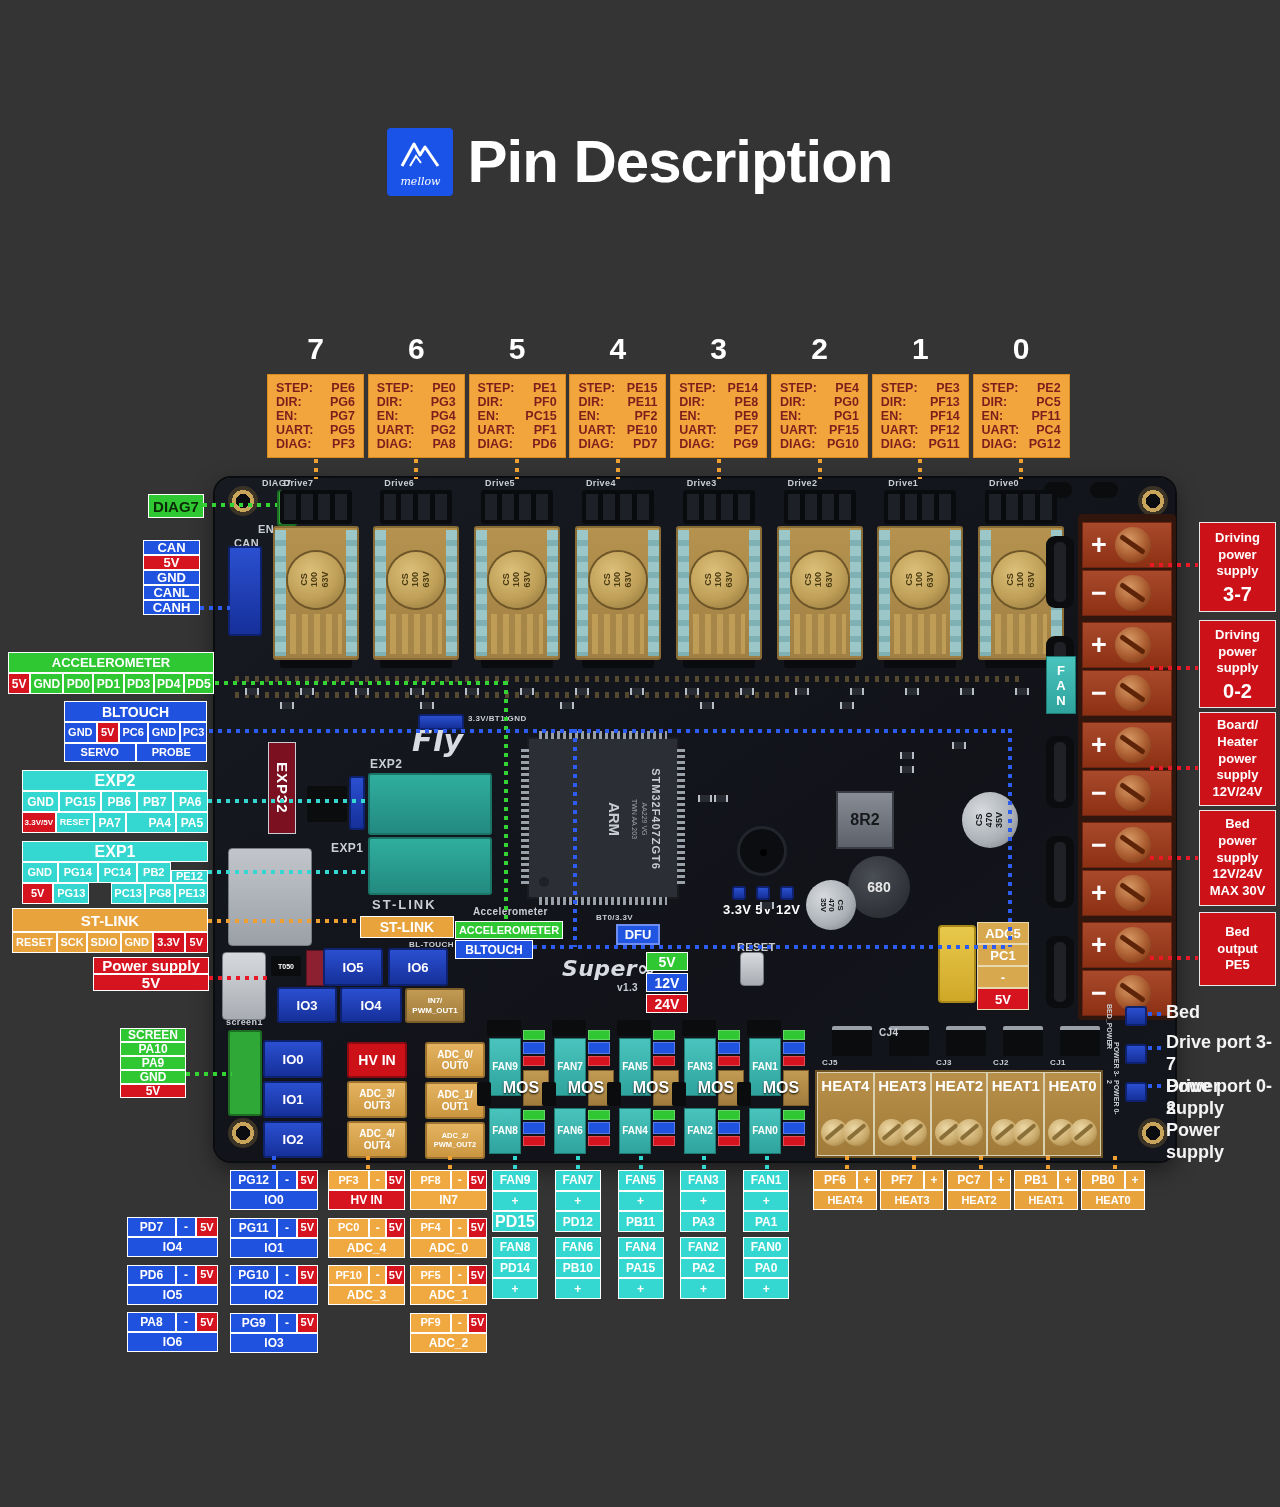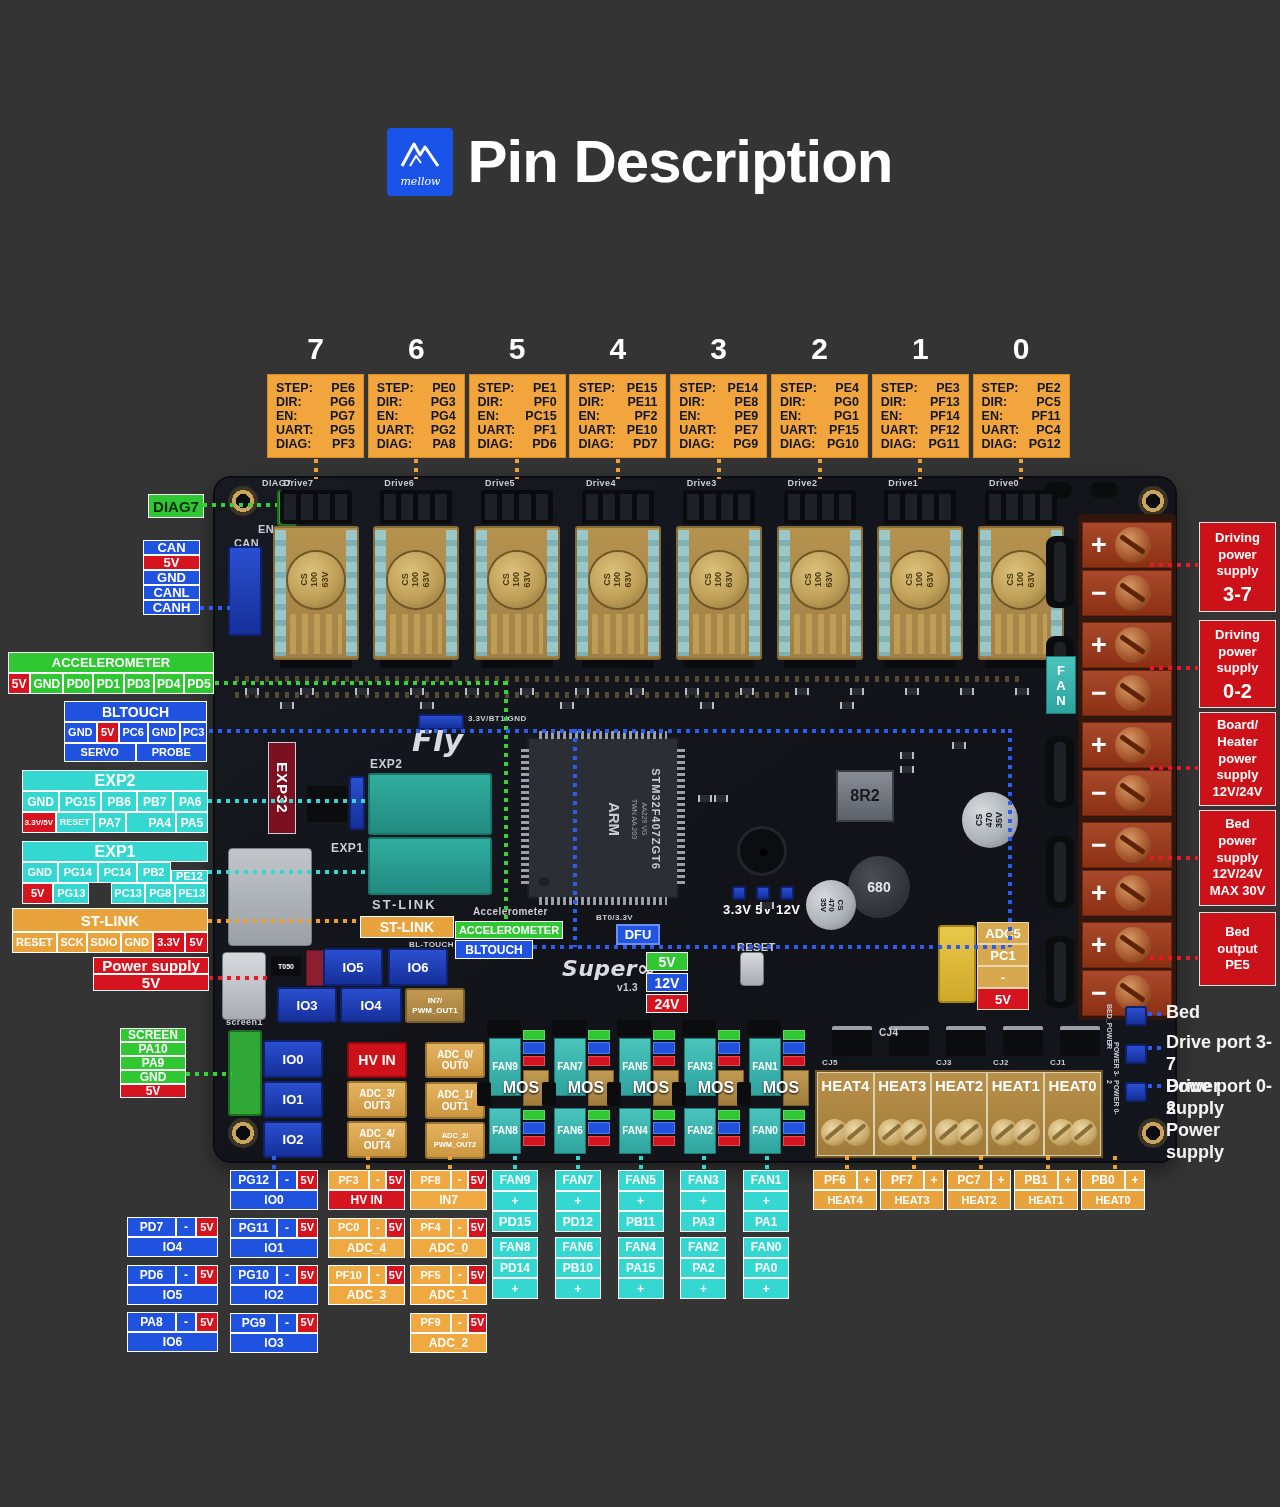--- a/index.html
+++ b/index.html
@@ -26,21 +26,21 @@
 .cyan{background:#35d8d0}.orange{background:#f0a840}.tan{background:#d8a84e}
 .dkor{background:#e8a33d}
 .ttl{position:absolute;display:flex;align-items:center;justify-content:center;font-weight:bold;color:#fff;border:1px solid #fff;font-size:14px}
 .trow{position:absolute;display:flex}
 .vstrip{position:absolute;display:flex;flex-direction:column}
 .bcard{position:absolute;display:flex;flex-direction:column}
 .brow{display:flex;flex:1}
 
 .drv-num{position:absolute;text-align:center;font:bold 30px/1 "Liberation Sans",sans-serif;color:#fff}
 .drv-card{position:absolute;background:#f2a53c;border:1px solid #d88b20;padding:7px 8px;display:flex;flex-direction:column;justify-content:space-between}
-.drv-row{display:flex;justify-content:space-between;font:bold 12.5px/1 "Liberation Sans",sans-serif;color:#0f172a}
+.drv-row{display:flex;justify-content:space-between;font:bold 12.5px/1 "Liberation Sans",sans-serif;color:#7f1d1d}
 
 .dh{position:absolute;height:4px;background:repeating-linear-gradient(90deg,var(--c) 0 4px,transparent 4px 9px)}
 .dv{position:absolute;width:4px;background:repeating-linear-gradient(180deg,var(--c) 0 4px,transparent 4px 9px)}
 .c-orange{--c:#f0a030}.c-green{--c:#35d435}.c-blue{--c:#2d5cf0}.c-cyan{--c:#35d8d0}.c-red{--c:#e81826}
 
 .sock{position:absolute;background:#0a0b0e;border-radius:3px}
 .sock i{position:absolute;inset:4px;background:repeating-linear-gradient(90deg,#1d2027 0 12px,#0a0b0e 12px 17px)}
 .module{position:absolute;background:linear-gradient(#b5924e,#a08044);border:2px solid #8a6c36;border-radius:3px}
 .mod-strip{position:absolute;top:2px;bottom:2px;width:11px;background:repeating-linear-gradient(180deg,#9cc7c9 0 10px,#7fb0b4 10px 16px)}
 .msl{left:0}.msr{right:0}
@@ -143,21 +143,21 @@
       <div style="font:7px/1.4 'Liberation Sans',sans-serif;white-space:pre-line;opacity:.7">AA229 VG
 TWN AA 203</div>
       <div style="font:bold 15px/1.2 'Liberation Sans',sans-serif;margin-top:6px">ARM</div>
     </div>
     <div style="position:absolute;left:10px;bottom:10px;width:10px;height:10px;border-radius:50%;background:#1f2126"></div>
   </div>
 
   <div class="abs" style="left:737px;top:826px;width:50px;height:50px;border-radius:50%;background:#0b0d10;border:3px solid #22252b">
     <div style="position:absolute;left:20px;top:20px;width:7px;height:7px;border-radius:50%;background:#000"></div>
   </div>
-  <div class="abs lbl" style="left:836px;top:770px;width:58px;height:52px;background:linear-gradient(#888d95,#5d626a);border:2px solid #3a3d44;color:#16181c;font-size:16px">8R2</div>
+  <div class="abs lbl" style="left:836px;top:791px;width:58px;height:58px;background:linear-gradient(#888d95,#5d626a);border:2px solid #3a3d44;color:#16181c;font-size:16px">8R2</div>
   <div class="abs lbl" style="left:848px;top:856px;width:62px;height:62px;border-radius:50%;background:radial-gradient(circle at 40% 35%,#4a4e55,#2e3136 70%);color:#e8e8e8;font-size:14px">680</div>
   <div class="abs" style="left:962px;top:792px;width:56px;height:56px;border-radius:50%;background:radial-gradient(circle at 35% 35%,#d8dbde,#aab0b6 60%,#70767c)">
     <div style="width:100%;height:100%;display:flex;align-items:center;justify-content:center;transform:rotate(-90deg);font:bold 9px/1.1 'Liberation Sans',sans-serif;color:#15171a;white-space:pre-line;text-align:center">CS
 470
 35V</div>
   </div>
   <div class="abs" style="left:806px;top:880px;width:50px;height:50px;border-radius:50%;background:radial-gradient(circle at 35% 35%,#d8dbde,#aab0b6 60%,#70767c)">
     <div style="width:100%;height:100%;display:flex;align-items:center;justify-content:center;transform:rotate(90deg);font:bold 8px/1.1 'Liberation Sans',sans-serif;color:#15171a;white-space:pre-line;text-align:center">CS
 470
 35V</div>
@@ -987,21 +987,21 @@
         <span class="bcell orange" style="flex: 0.8 1 0%;">-</span>
         <span class="bcell red" style="flex: 0.9 1 0%; font-size: 11px;">5V</span>
       </div>
       <div class="brow">
         <span class="bcell orange">ADC_2</span>
       </div>
     </div>
     <div class="bcard" style="left: 492px; top: 1170px; width: 46px; height: 62px;">
       <div class="bcell cyan" style="font-size: 12px;">FAN9</div>
       <div class="bcell cyan" style="font-size: 12px;">+</div>
-      <div class="bcell cyan" style="font-size: 13px; text-align: center;">PD15</div>
+      <div class="bcell cyan" style="font-size: 16px; text-align: center;">PD15</div>
     </div>
     <div class="bcard" style="left: 492px; top: 1237px; width: 46px; height: 62px;">
       <div class="bcell cyan" style="font-size: 12px;">FAN8</div>
       <div class="bcell cyan" style="font-size: 12px;">PD14</div>
       <div class="bcell cyan" style="font-size: 12px;">+</div>
     </div>
     <div class="bcard" style="left: 554.8px; top: 1170px; width: 46px; height: 62px;">
       <div class="bcell cyan" style="font-size: 12px;">FAN7</div>
       <div class="bcell cyan" style="font-size: 12px;">+</div>
       <div class="bcell cyan" style="font-size: 12px;">PD12</div>

